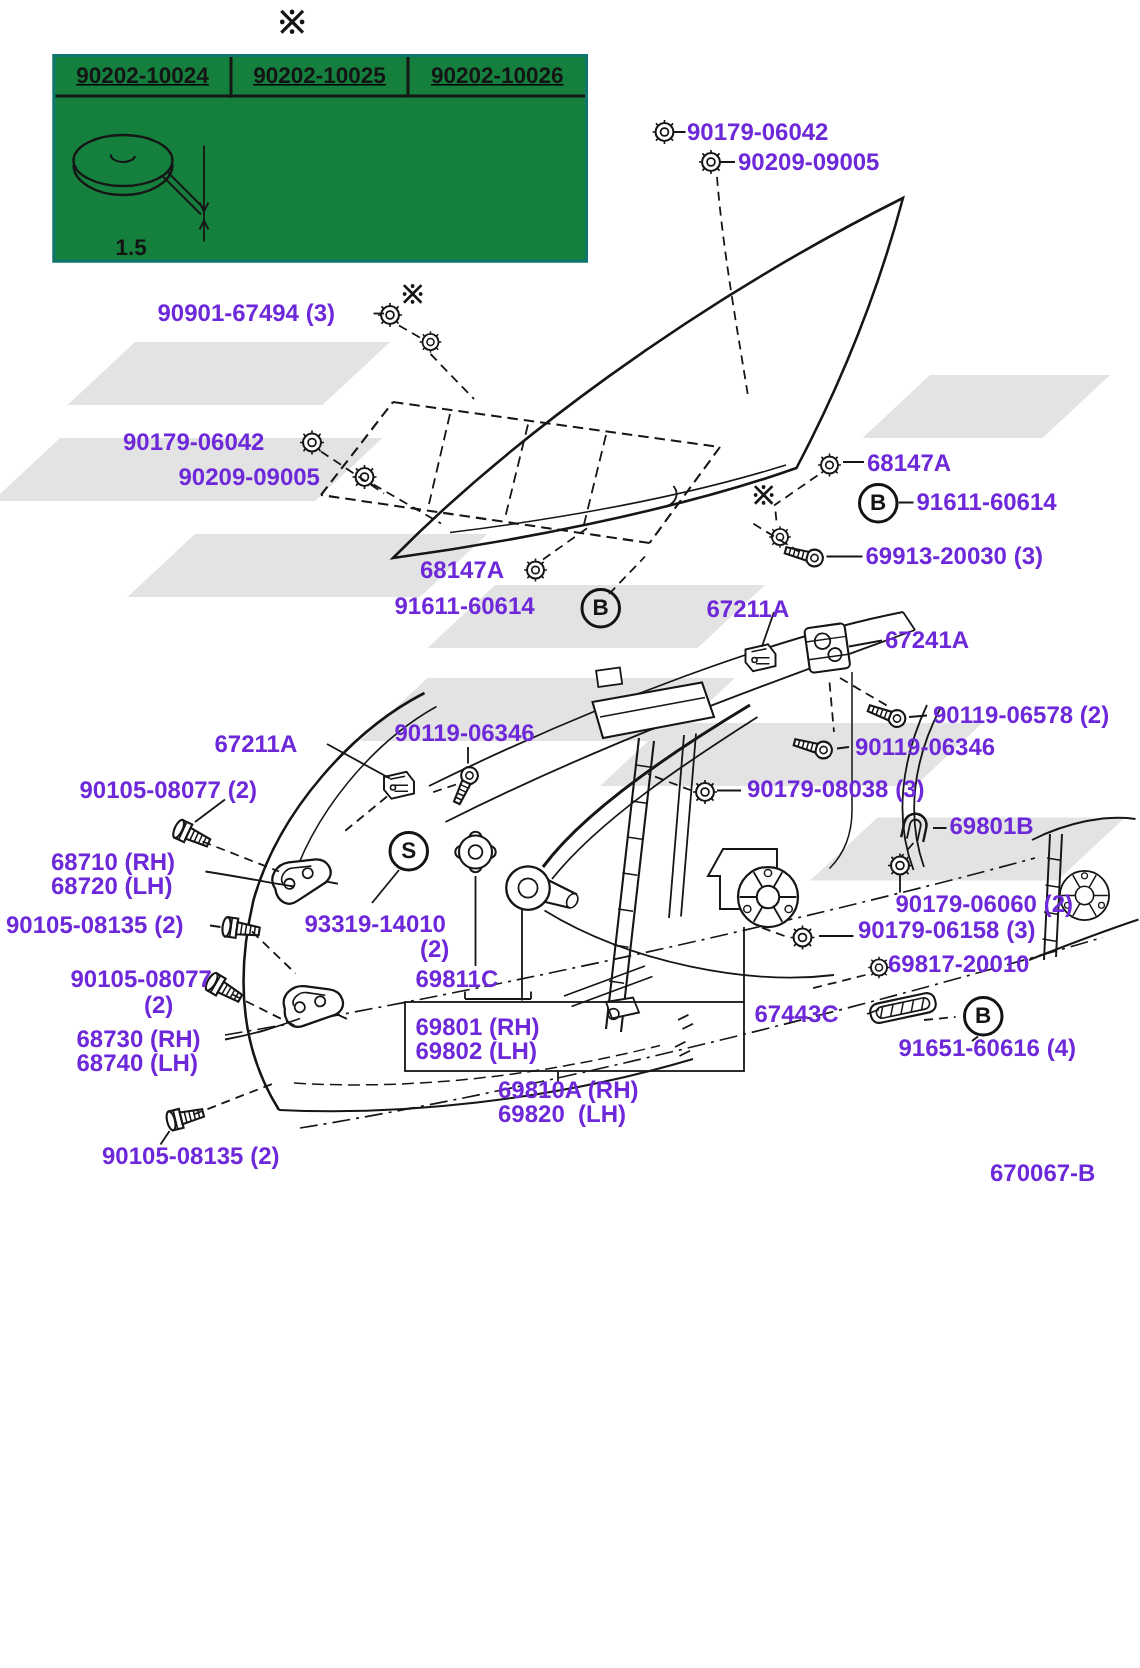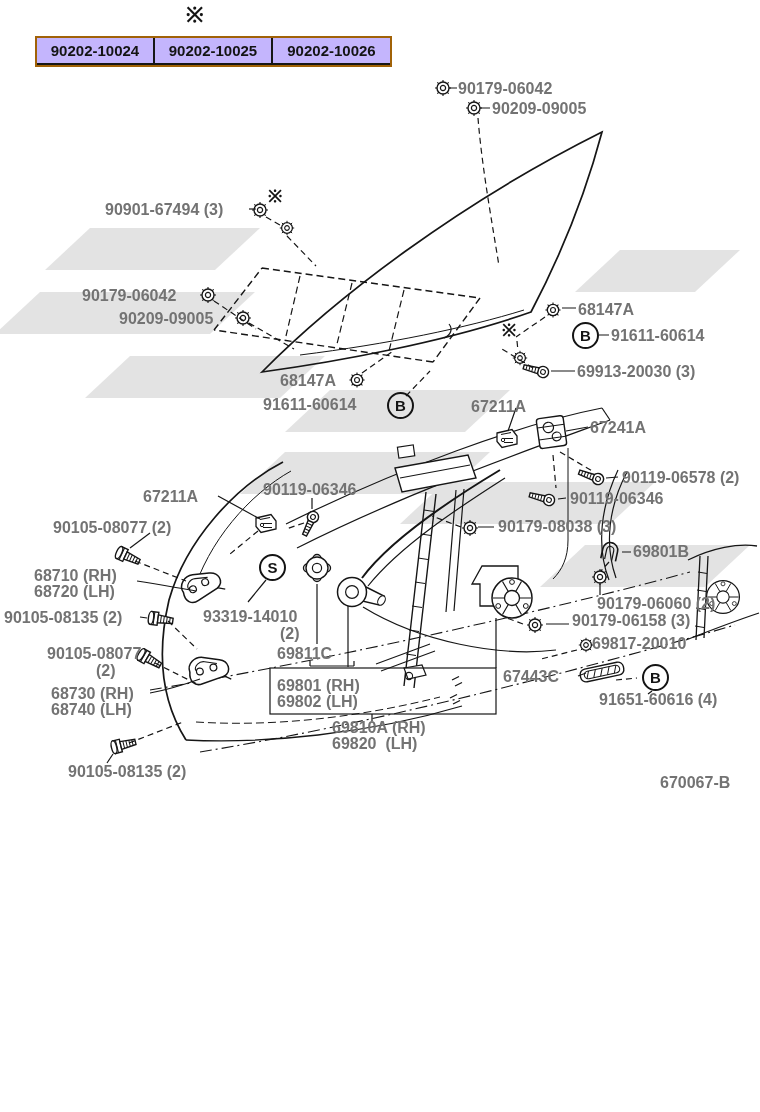--- a/index.html
+++ b/index.html
@@ -1,24 +1,24 @@
 <!DOCTYPE html>
 <html><head>
 <meta charset="utf-8">
 <style>
   html,body{margin:0;padding:0;background:#ffffff;}
   #page{position:relative;width:760px;height:1112px;background:#ffffff;overflow:hidden;
         font-family:"Liberation Sans",sans-serif;}
-  .lbl{position:absolute;font:700 16px/1.05 "Liberation Sans",sans-serif;color:#737373;
+  .lbl{position:absolute;font:700 16px/1.05 "Liberation Sans",sans-serif;color:#6d28d9;
        white-space:pre;letter-spacing:0px;}
   .marker-circle{position:absolute;width:23px;height:23px;border:2px solid #141414;border-radius:50%;
        text-align:center;font:700 15px/23px "Liberation Sans",sans-serif;color:#141414;background:transparent;}
   .refmark{position:absolute;font:700 17px "Liberation Sans",sans-serif;color:#141414;}
-  .shim-table{position:absolute;left:35px;top:36px;width:353px;border:2px solid #a16207;
-       display:grid;grid-template-columns:118px 118px 117px;background:#c4b5fd;}
+  .shim-table{position:absolute;left:35px;top:36px;width:353px;border:2px solid #0f766e;
+       display:grid;grid-template-columns:118px 118px 117px;background:#15803d;text-decoration:underline;}
   .shim-th{border-bottom:2px solid #161616;border-right:2px solid #161616;height:25px;
        font:700 15px/25px "Liberation Sans",sans-serif;text-align:center;color:#141414;}
   .shim-th.last{border-right:none;}
   .shim-td{position:relative;height:108px;border-right:2px solid #161616;}
   .shim-td.last{border-right:none;}
   .washer{position:absolute;left:0;top:0;}
   .thickness{position:absolute;font:700 15px "Liberation Sans",sans-serif;color:#141414;}
 </style>
 </head>
 <body>
@@ -232,20 +232,33 @@
     </g>
   </svg>
 
   <div class="refmark" style="left:186px;top:0px;font-size:21px">※</div>
 
   <div class="shim-table">
     <div class="shim-th">90202-10024</div>
     <div class="shim-th">90202-10025</div>
     <div class="shim-th last">90202-10026</div>
 
+    <div class="shim-td last">
+      <svg class="washer" width="117" height="108" viewBox="0 0 117 108">
+        <g fill="none" stroke="#161616" stroke-width="1.6">
+          <ellipse cx="45" cy="42" rx="33" ry="17"></ellipse>
+          <path d="M12,45 c0,11 15,20 33,20 c18,0 33,-9 33,-20"></path>
+          <path d="M37,38 a8,4.5 0 1 0 16,1" stroke-width="1.4"></path>
+          <path d="M71,52 L97,78 M74,49 L100,75" stroke-width="1.3"></path>
+          <path d="M99,32 L99,96" stroke-width="1.2"></path>
+          <path d="M96,70 l3,6 3,-6 M96,88 l3,-6 3,6" stroke-width="1.2"></path>
+        </g>
+      </svg>
+      <div class="thickness" style="left:40px;top:92px">1.5</div>
+    </div>
   </div>
 
   <div class="refmark" style="left:268px;top:184px">※</div>
   <div class="refmark" style="left:502px;top:318px">※</div>
 
   <div class="marker-circle" style="left:259px;top:554px">S</div>
   <div class="marker-circle" style="left:387px;top:392px">B</div>
   <div class="marker-circle" style="left:572px;top:322px">B</div>
   <div class="marker-circle" style="left:642px;top:664px">B</div>
 

